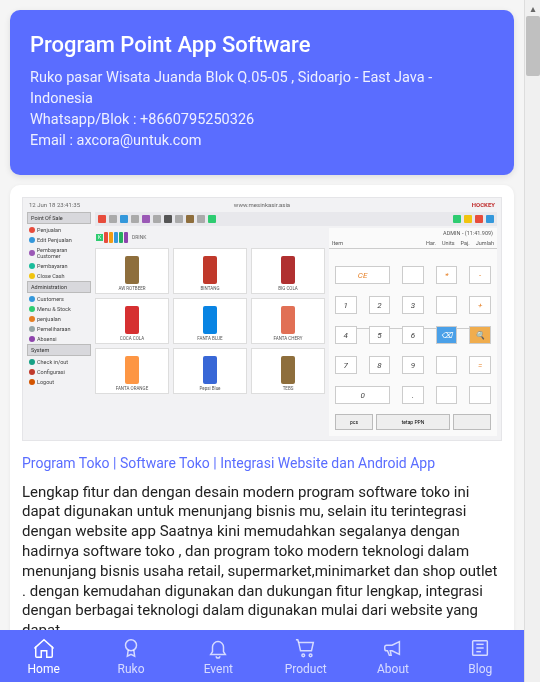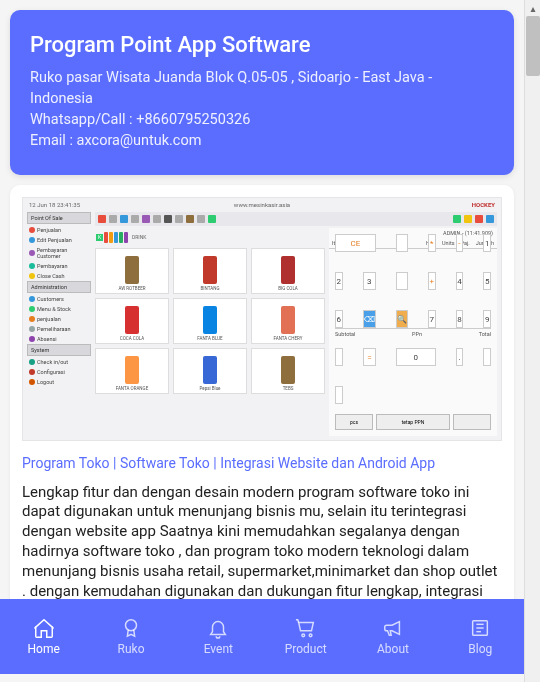--- a/index.html
+++ b/index.html
@@ -195,22 +195,23 @@
   color: #555;
   border-top: 1px solid #ccc;
   padding-top: 2px;
 }
 .ss-keypad {
   position: absolute;
   bottom: 32px;
   left: 6px;
   right: 6px;
   display: grid;
-  grid-template-columns: repeat(6, 1fr);
-  gap: 20px;
+  grid-template-columns: repeat(5, 1fr);
+  gap: 12px;
+  font-style: italic;
 }
 .ss-key {
   height: 18px;
   background: #fff;
   border: 1px solid #ccc;
   display: flex;
   align-items: center;
   justify-content: center;
   font-size: 8px;
   color: #444;
@@ -226,24 +227,24 @@
   line-height: 1.25;
   margin: 14px 0 10px 0;
 }
 .article-body {
   color: #222;
   font-size: 15px;
   line-height: 1.32;
 }
 .bottom-nav {
   position: absolute;
-  bottom: 8px;
+  bottom: 0;
   left: 0;
   width: 524px;
-  height: 75px;
+  height: 52px;
   background: #5a6dff;
   display: flex;
   justify-content: flex-end;
 }
 .nav-item {
   flex: 1;
   display: flex;
   flex-direction: column;
   align-items: center;
   justify-content: center;
@@ -276,21 +277,21 @@
 </style>
 </head>
 <body>
 
 <div class="main-container">
 
   <div class="header-card">
     <div class="header-title">Program Point App Software</div>
     <div class="header-line">Ruko pasar Wisata Juanda Blok Q.05-05 , Sidoarjo - East Java - Indonesia</div>
     <div class="header-line">
-      <span>Whatsapp/Call : </span><span>+8660795250326</span>
+      <span>Whatsapp/Blok : </span><span>+8660795250326</span>
     </div>
     <div class="header-line">
       <span>Email : </span><span>axcora@untuk.com</span>
     </div>
   </div>
 
   <div class="content-card">
     <div class="screenshot-box">
       <div class="ss-top">12 Jun 18  23:41:35</div>
       <div class="ss-top-center">www.mesinkasir.asia</div>

